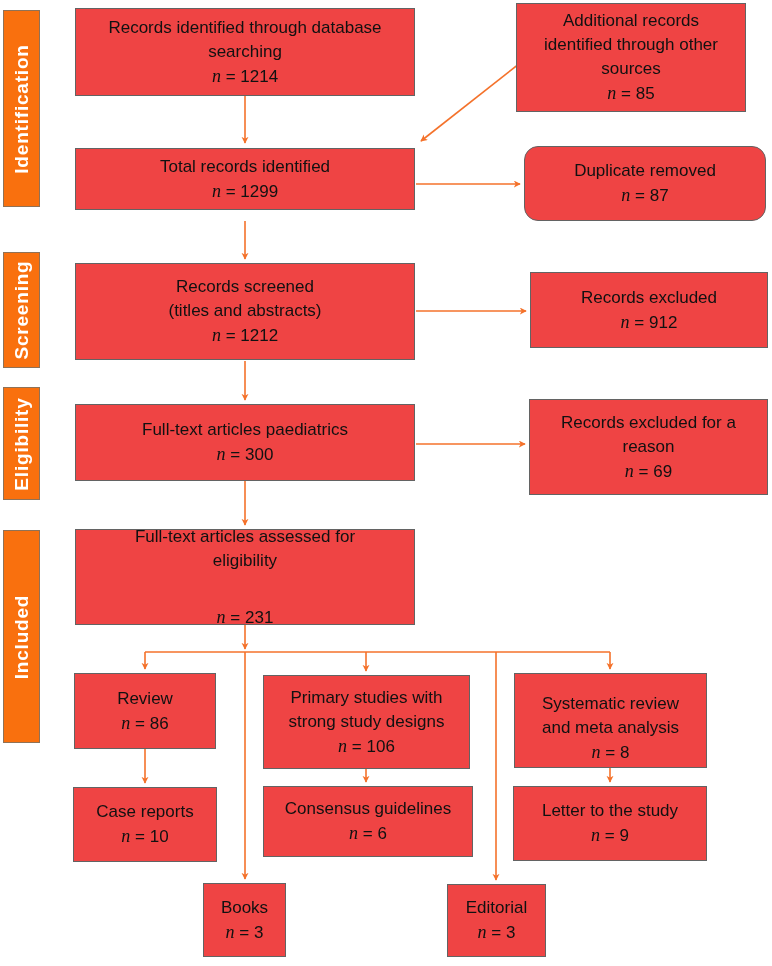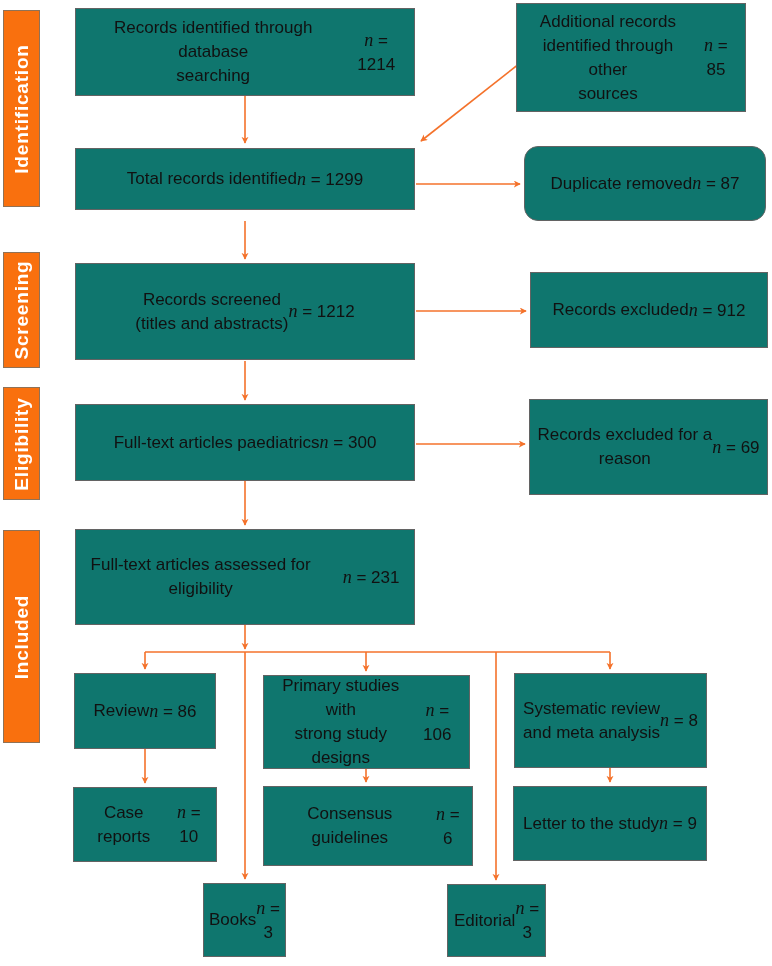--- a/index.html
+++ b/index.html
@@ -14,24 +14,24 @@
   }
   svg.arrows {
     position: absolute;
     left: 0; top: 0;
     width: 772px; height: 966px;
     pointer-events: none;
   }
   .fbox {
     position: absolute;
     box-sizing: border-box;
-    background: #0f766e;
+    background: #ef4444;
     border: 1px solid #636363;
     display: flex;
-    flex-direction: row;
+    flex-direction: column;
     align-items: center;
     justify-content: center;
     text-align: center;
     font-size: 17px;
     line-height: 24px;
     padding: 2px 6px;
     z-index: 2;
   }
   .fbox .lines { white-space: pre-line; }
   .count i { font-style: italic; font-family: "Liberation Serif", "DejaVu Serif", serif; font-size: 18px; }
@@ -155,32 +155,32 @@
     <div class="lines">Review</div>
     <div class="count"><i>n</i><span class="cv">= 86</span></div>
   </div>
 
   <div class="fbox" style="left:263px; top:675px; width:207px; height:94px;">
     <div class="lines">Primary studies with
 strong study designs</div>
     <div class="count"><i>n</i><span class="cv">= 106</span></div>
   </div>
 
-  <div class="fbox" style="left:514px; top:673px; width:193px; height:95px;">
+  <div class="fbox" style="left:514px; top:673px; width:193px; height:95px;justify-content:flex-end;">
     <div class="lines">Systematic review
 and meta analysis</div>
     <div class="count"><i>n</i><span class="cv">= 8</span></div>
   </div>
 
   <div class="fbox" style="left:73px; top:787px; width:144px; height:75px;">
     <div class="lines">Case reports</div>
     <div class="count"><i>n</i><span class="cv">= 10</span></div>
   </div>
 
-  <div class="fbox" style="left:263px; top:786px; width:210px; height:80px;">
+  <div class="fbox" style="left:263px; top:786px; width:210px; height:71px;">
     <div class="lines">Consensus guidelines</div>
     <div class="count"><i>n</i><span class="cv">= 6</span></div>
   </div>
 
   <div class="fbox" style="left:513px; top:786px; width:194px; height:75px;">
     <div class="lines">Letter to the study</div>
     <div class="count"><i>n</i><span class="cv">= 9</span></div>
   </div>
 
   <div class="fbox" style="left:203px; top:883px; width:83px; height:74px;">

